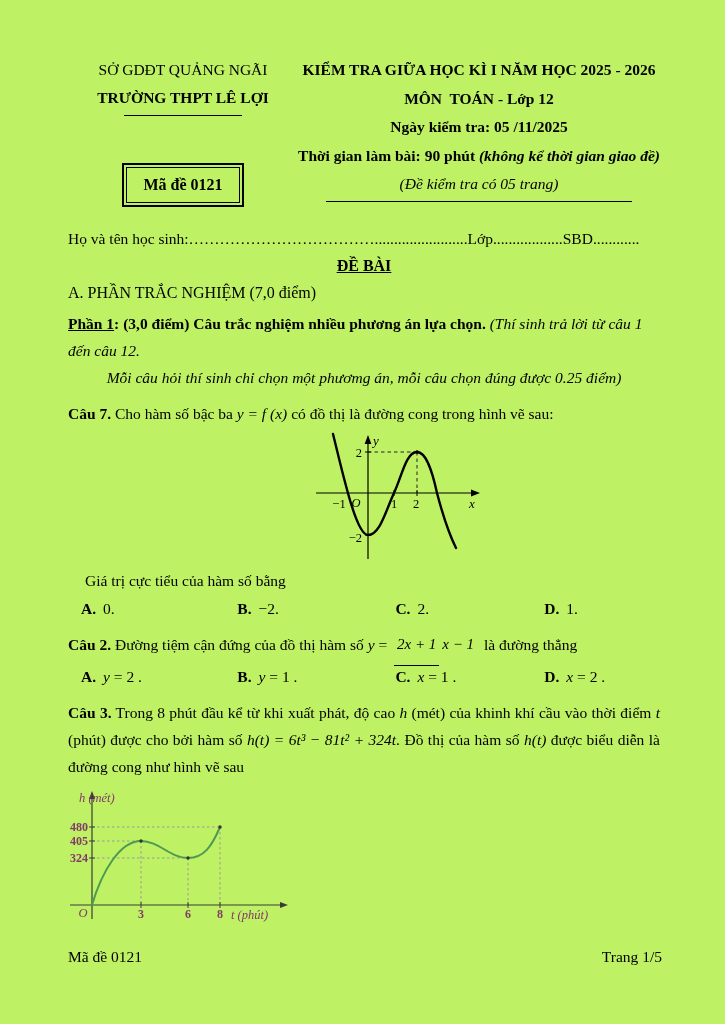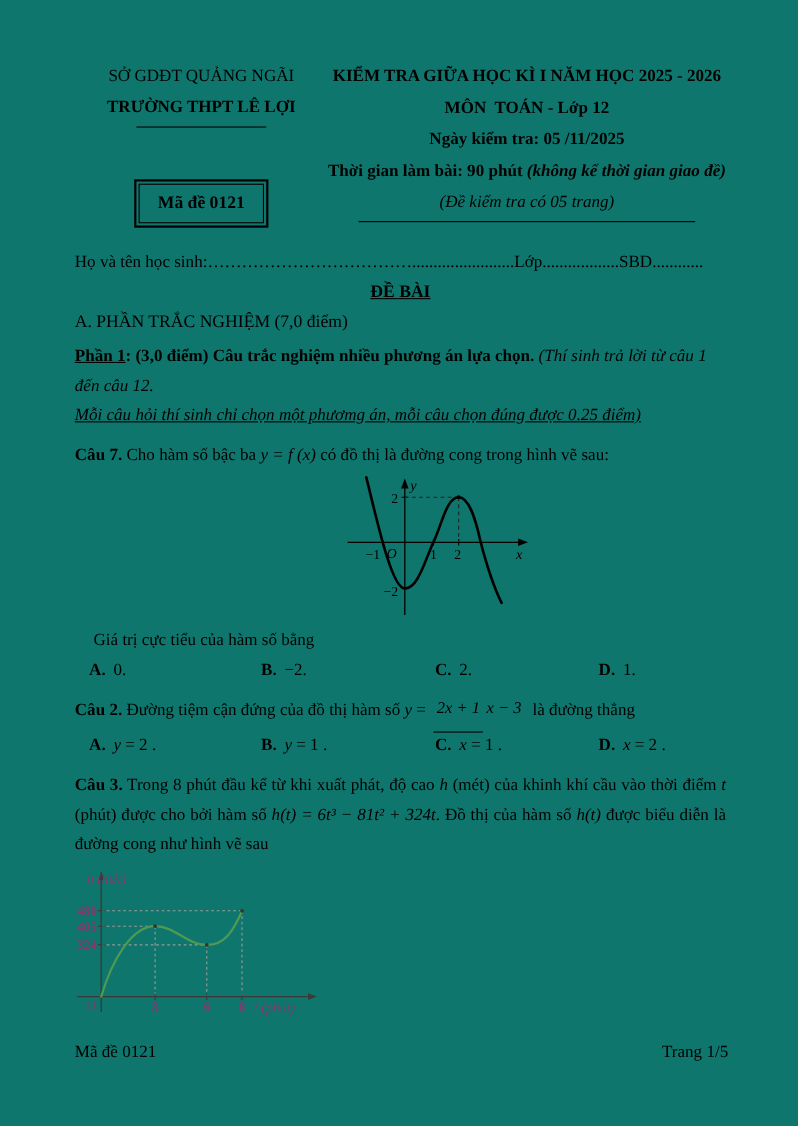--- a/index.html
+++ b/index.html
@@ -1,17 +1,17 @@
 <!DOCTYPE html>
 <html><head>
 <meta charset="utf-8">
 <style>
   html,body{margin:0;padding:0;background:#fff;}
   .page{
-    position:relative;width:725px;height:1024px;background:#0f766e;overflow:hidden;
+    position:relative;width:725px;height:1024px;background:#bef264;overflow:hidden;
     font-family:"Liberation Serif",serif;font-size:15.5px;color:#000;
     padding:0;box-sizing:border-box;
   }
   .content{position:absolute;left:68px;top:56px;width:592px;}
   
   .hdr{display:flex;}
   .hdr-left{width:230px;text-align:center;line-height:28px;}
   .hdr-left .school{font-weight:bold;}
   .school-rule{width:118px;border-top:1.3px solid #000;margin:3px auto 0;}
   .code-box-wrap{margin-top:47px;text-align:center;}
@@ -23,21 +23,21 @@
   .line5-wrap{display:inline-block;width:306px;border-bottom:1.2px solid #000;padding-bottom:2px;font-style:italic;}
   
   .student{margin-top:23px;white-space:nowrap;overflow:hidden;}
   .debai{text-align:center;margin-top:9px;font-weight:bold;font-size:16px;}
   .debai span{text-decoration:underline;}
   .secA{margin-top:9px;font-weight:normal;font-size:16px;}
   .part1{margin-top:8px;line-height:27px;}
   .part1 .lbl{font-weight:bold;text-decoration:underline;}
   .part1 .b{font-weight:bold;}
   .it{font-style:italic;}
-  .p1l2{font-style:italic;line-height:27px;text-decoration:underline;}
+  .p1l2{text-align:center;font-style:italic;line-height:27px;}
   .q{margin-top:9px;line-height:27px;}
   .qnum{font-weight:bold;}
   .math{font-style:italic;}
   .fig1{margin-top:5px;text-align:center;}
   .fig1 svg{position:relative;left:33px;}
   .prompt{margin-top:8px;margin-left:17px;}
   .opts{display:grid;grid-template-columns:27% 27.3% 25.7% 20%;padding-left:13px;margin-top:5px;line-height:27px;}
   .opt .lbl{font-weight:bold;margin-right:7px;}
   .frac{display:inline-block;vertical-align:middle;text-align:center;font-style:italic;line-height:1.12;margin:0 3px;position:relative;top:-2px;font-size:15px;}
   .frac .num{border-bottom:1.1px solid #000;padding:0 3px 13px;}
@@ -121,21 +121,21 @@
     <div class="prompt">Giá trị cực tiểu của hàm số bằng</div>
 
     <div class="opts">
       <div class="opt"><span class="lbl">A.</span><span>0.</span></div>
       <div class="opt"><span class="lbl">B.</span><span>−2.</span></div>
       <div class="opt"><span class="lbl">C.</span><span>2.</span></div>
       <div class="opt"><span class="lbl">D.</span><span>1.</span></div>
     </div>
 
     <div class="q">
-      <span class="qnum">Câu 2.</span><span> Đường tiệm cận đứng của đồ thị hàm số </span><span class="math">y</span><span> = </span><span class="frac"><span class="num">2x + 1</span><span class="den">x − 3</span></span><span> là đường thẳng</span>
+      <span class="qnum">Câu 2.</span><span> Đường tiệm cận đứng của đồ thị hàm số </span><span class="math">y</span><span> = </span><span class="frac"><span class="num">2x + 1</span><span class="den">x − 1</span></span><span> là đường thẳng</span>
     </div>
 
     <div class="opts">
       <div class="opt"><span class="lbl">A.</span><span class="math">y</span><span> = 2 .</span></div>
       <div class="opt"><span class="lbl">B.</span><span class="math">y</span><span> = 1 .</span></div>
       <div class="opt"><span class="lbl">C.</span><span class="math">x</span><span> = 1 .</span></div>
       <div class="opt"><span class="lbl">D.</span><span class="math">x</span><span> = 2 .</span></div>
     </div>
 
     <div class="q q3">

